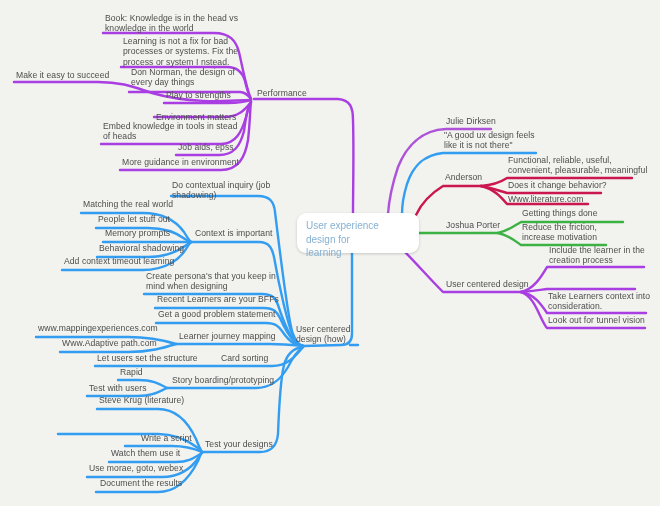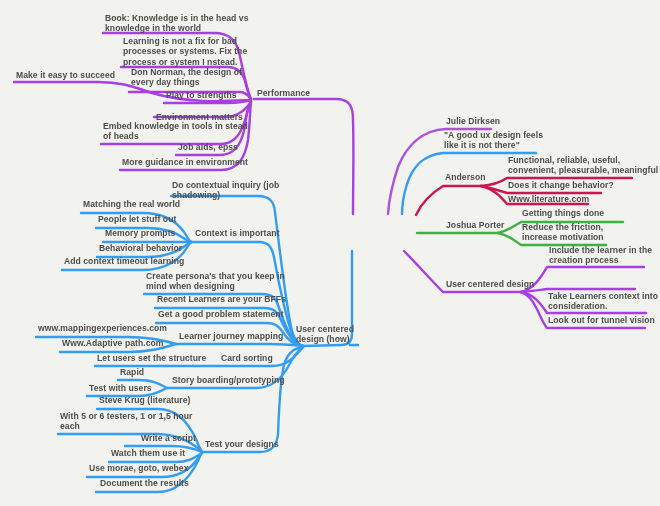--- a/index.html
+++ b/index.html
@@ -10,21 +10,21 @@
   }
   svg.lines { position:absolute; left:0; top:0; width:660px; height:506px; }
   svg.lines path { fill:none; stroke-width:2.4; stroke-linecap:round; stroke-linejoin:round; }
   .purple  { stroke:#a93ee2; }
   .lilac   { stroke:#ae52da; }
   .blue    { stroke:#339df2; }
   .crimson { stroke:#cb1750; }
   .green   { stroke:#3cb244; }
   .lbl {
     position:absolute; font-size:8.6px; line-height:10.4px;
-    color:#4d4d4d; white-space:pre-line; letter-spacing:0.05px;font-weight:bold;
+    color:#4d4d4d; white-space:pre-line; letter-spacing:0.05px;
   }
   .root-node {
     position:absolute; left:297px; top:213px; width:122px; height:40px;
     box-sizing:border-box; padding:6px 9px;
     background:#ffffff; border-radius:9px;
     box-shadow:0 1px 3px rgba(0,0,0,.18);
     color:#86b1d3; font-size:10px; line-height:13.5px; white-space:pre-line;
   }
 </style>
 </head>
@@ -91,20 +91,22 @@
       <path class="blue" d="M 202 452 H 260 C 272 452 277 445 278 434 C 279 408 280 381 284 365 C 287 354 294 348 303 347"></path>
       <path class="blue" d="M 97 409 H 158 C 178 409 189 424 196 439 Q 199 447 202 452"></path>
       <path class="blue" d="M 58 434 H 158 C 177 434 190 442 198 448 Q 200 450 202 452"></path>
       <path class="blue" d="M 125 446 H 172 C 186 446 193 448 202 452"></path>
       <path class="blue" d="M 109 462 H 176 C 188 462 194 458 202 453"></path>
       <path class="blue" d="M 87 477 H 162 C 182 477 193 466 199 457 Q 201 454 202 452"></path>
       <path class="blue" d="M 96 492 H 158 C 180 492 192 473 198 461 Q 200 455 202 452"></path>
     </g>
   </svg>
 
+  <div class="root-node">User experience design for
+learning</div>
 
   <div class="lbl" style="left:257px;top:88px">Performance</div>
   <div class="lbl" style="left:105px;top:13px">Book: Knowledge is in the head vs
 knowledge in the world</div>
   <div class="lbl" style="left:123px;top:36px">Learning is not a fix for bad
 processes or systems. Fix the
 process or system I nstead.</div>
   <div class="lbl" style="left:131px;top:67px">Don Norman, the design of
 every day things</div>
   <div class="lbl" style="left:16px;top:70px">Make it easy to succeed</div>
@@ -135,36 +137,34 @@
   <div class="lbl" style="left:548px;top:315px">Look out for tunnel vision</div>
 
   <div class="lbl" style="left:296px;top:324px">User centered
 design (how)</div>
   <div class="lbl" style="left:172px;top:180px">Do contextual inquiry (job
 shadowing)</div>
   <div class="lbl" style="left:195px;top:228px">Context is important</div>
   <div class="lbl" style="left:83px;top:199px">Matching the real world</div>
   <div class="lbl" style="left:98px;top:214px">People let stuff out</div>
   <div class="lbl" style="left:105px;top:228px">Memory prompts</div>
-  <div class="lbl" style="left:99px;top:243px">Behavioral behavior</div>
+  <div class="lbl" style="left:99px;top:243px">Behavioral shadowing</div>
   <div class="lbl" style="left:64px;top:256px">Add context timeout learning</div>
   <div class="lbl" style="left:146px;top:271px">Create persona's that you keep in
 mind when designing</div>
   <div class="lbl" style="left:157px;top:294px">Recent Learners are your BFFs</div>
   <div class="lbl" style="left:158px;top:309px">Get a good problem statement</div>
   <div class="lbl" style="left:179px;top:331px">Learner journey mapping</div>
   <div class="lbl" style="left:38px;top:323px">www.mappingexperiences.com</div>
   <div class="lbl" style="left:62px;top:338px">Www.Adaptive path.com</div>
   <div class="lbl" style="left:221px;top:353px">Card sorting</div>
   <div class="lbl" style="left:97px;top:353px">Let users set the structure</div>
   <div class="lbl" style="left:172px;top:375px">Story boarding/prototyping</div>
   <div class="lbl" style="left:120px;top:367px">Rapid</div>
   <div class="lbl" style="left:89px;top:383px">Test with users</div>
   <div class="lbl" style="left:205px;top:439px">Test your designs</div>
   <div class="lbl" style="left:99px;top:395px">Steve Krug (literature)</div>
-  <div class="lbl" style="left:60px;top:411px">With 5 or 6 testers, 1 or 1,5 hour
-each</div>
   <div class="lbl" style="left:141px;top:433px">Write a script</div>
   <div class="lbl" style="left:111px;top:448px">Watch them use it</div>
   <div class="lbl" style="left:89px;top:463px">Use morae, goto, webex</div>
   <div class="lbl" style="left:100px;top:478px">Document the results</div>
 
 </div>
 
 </body></html>

